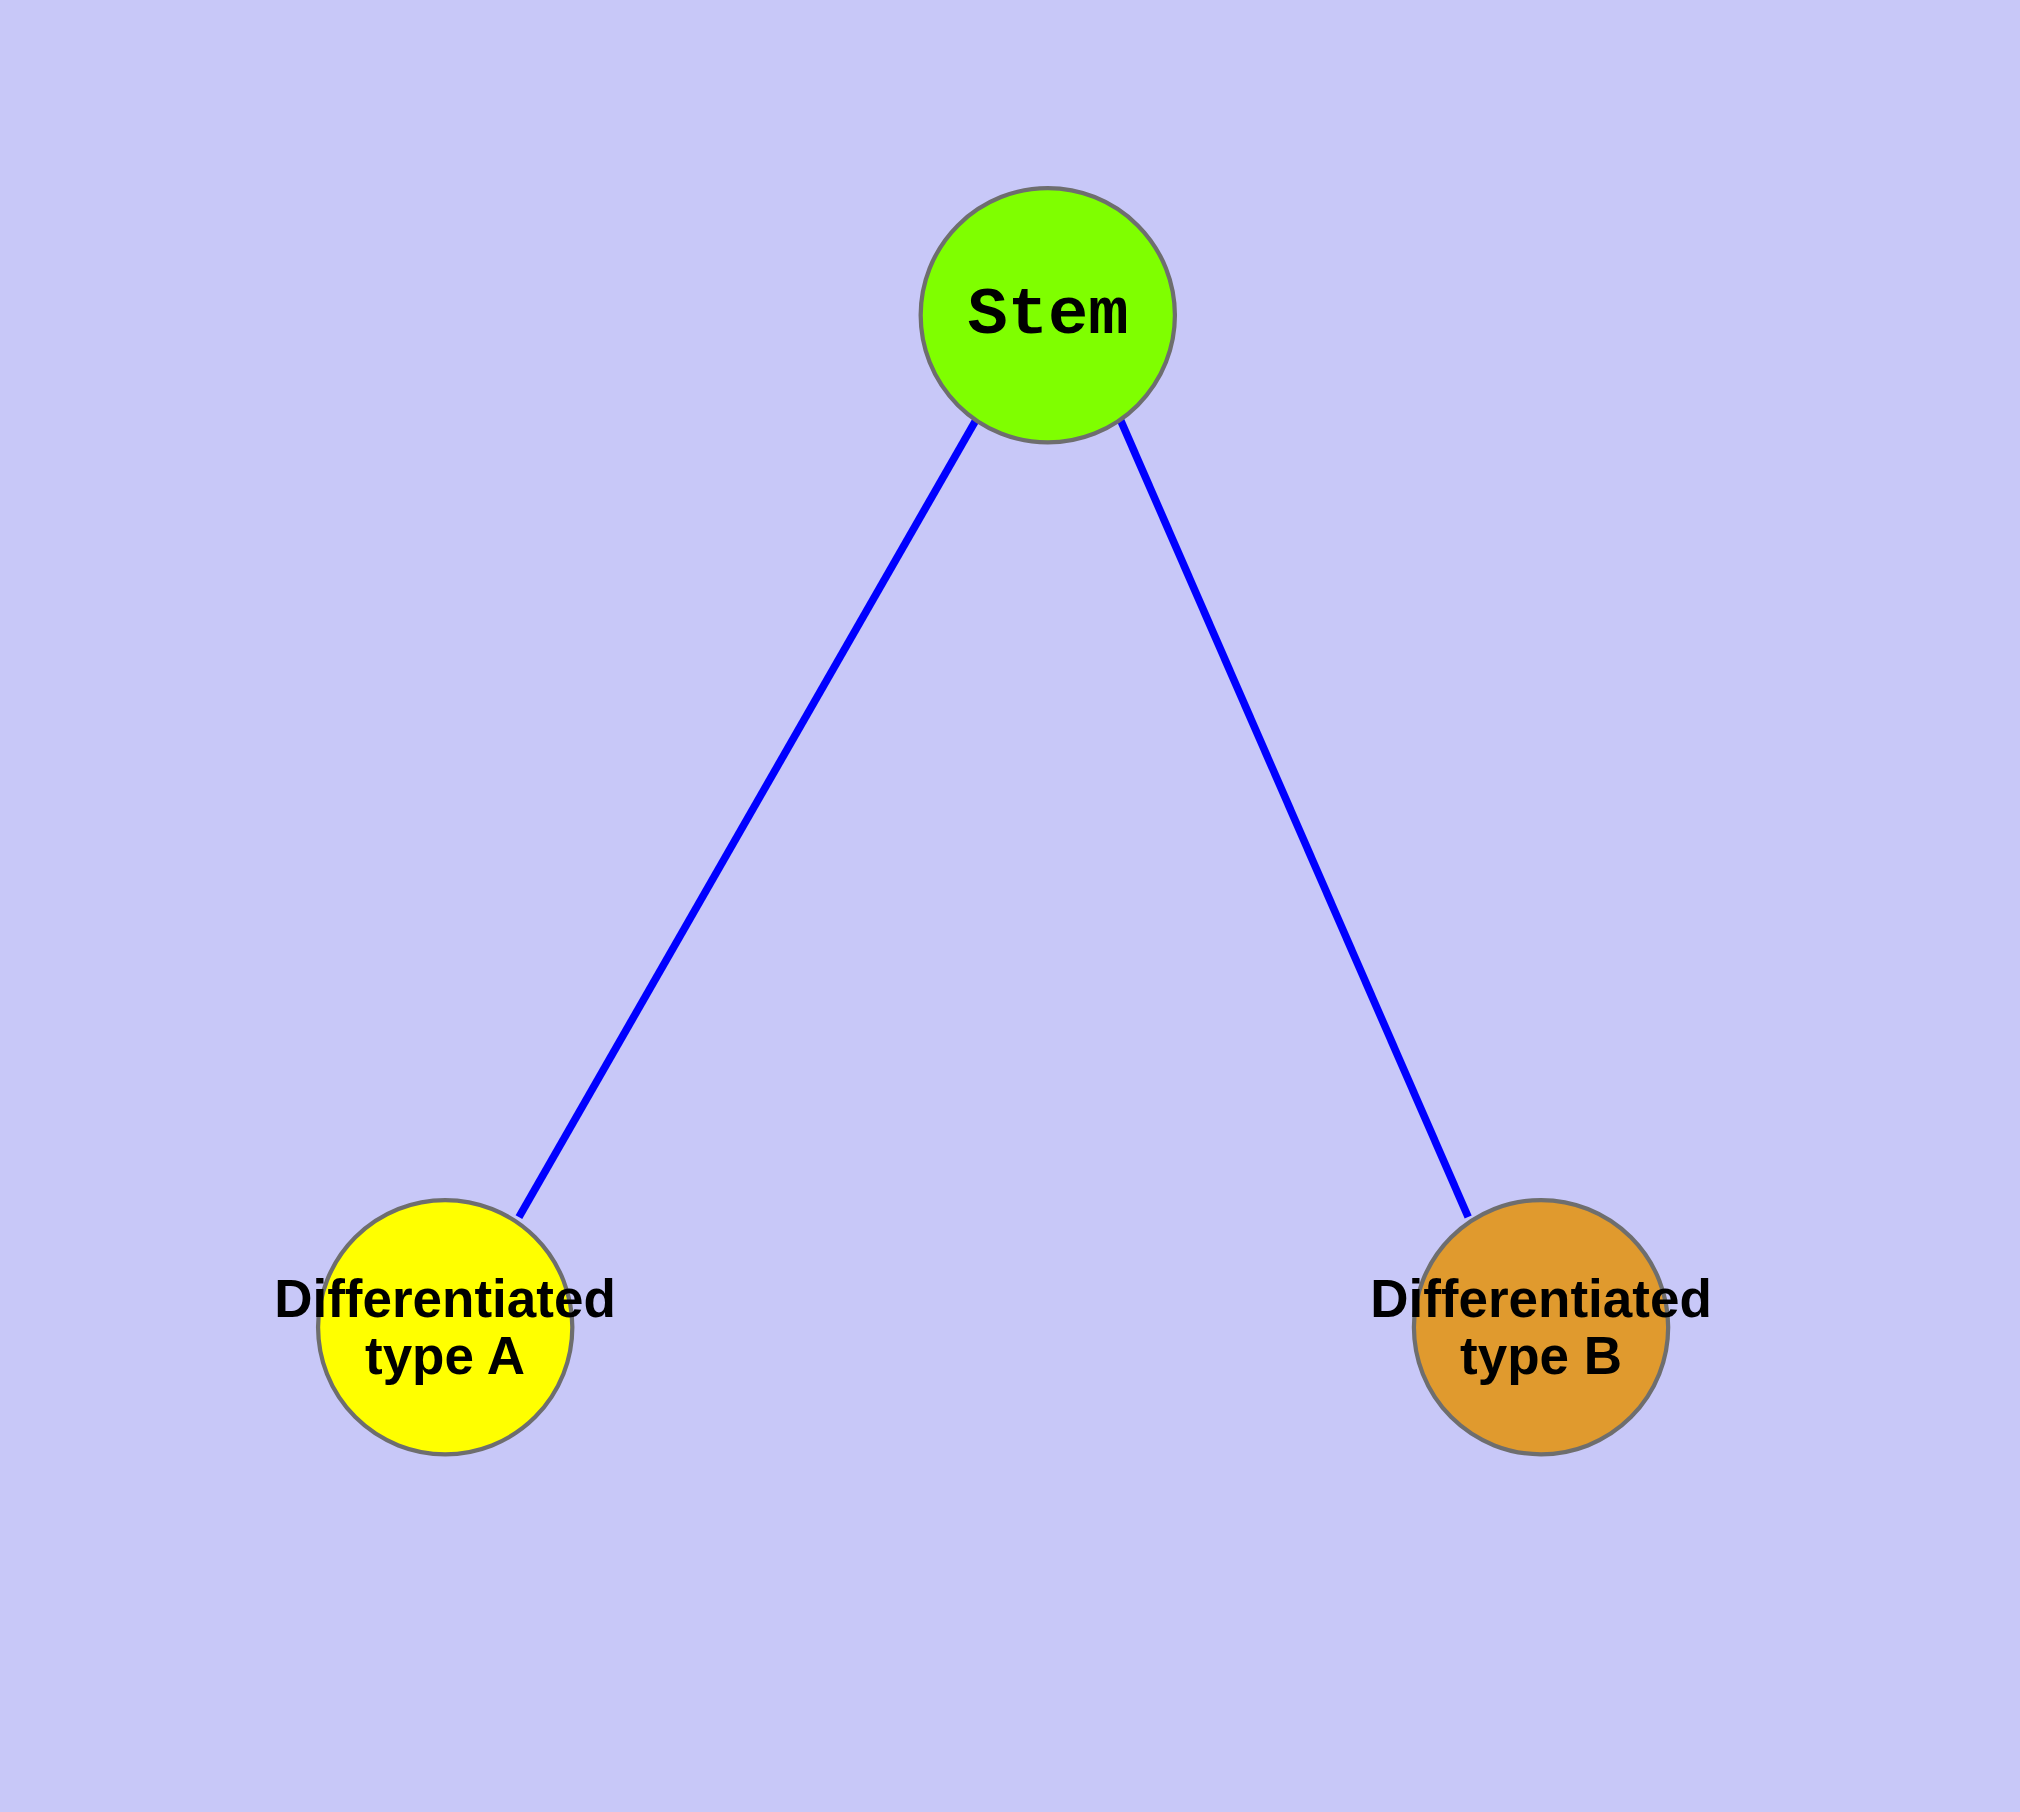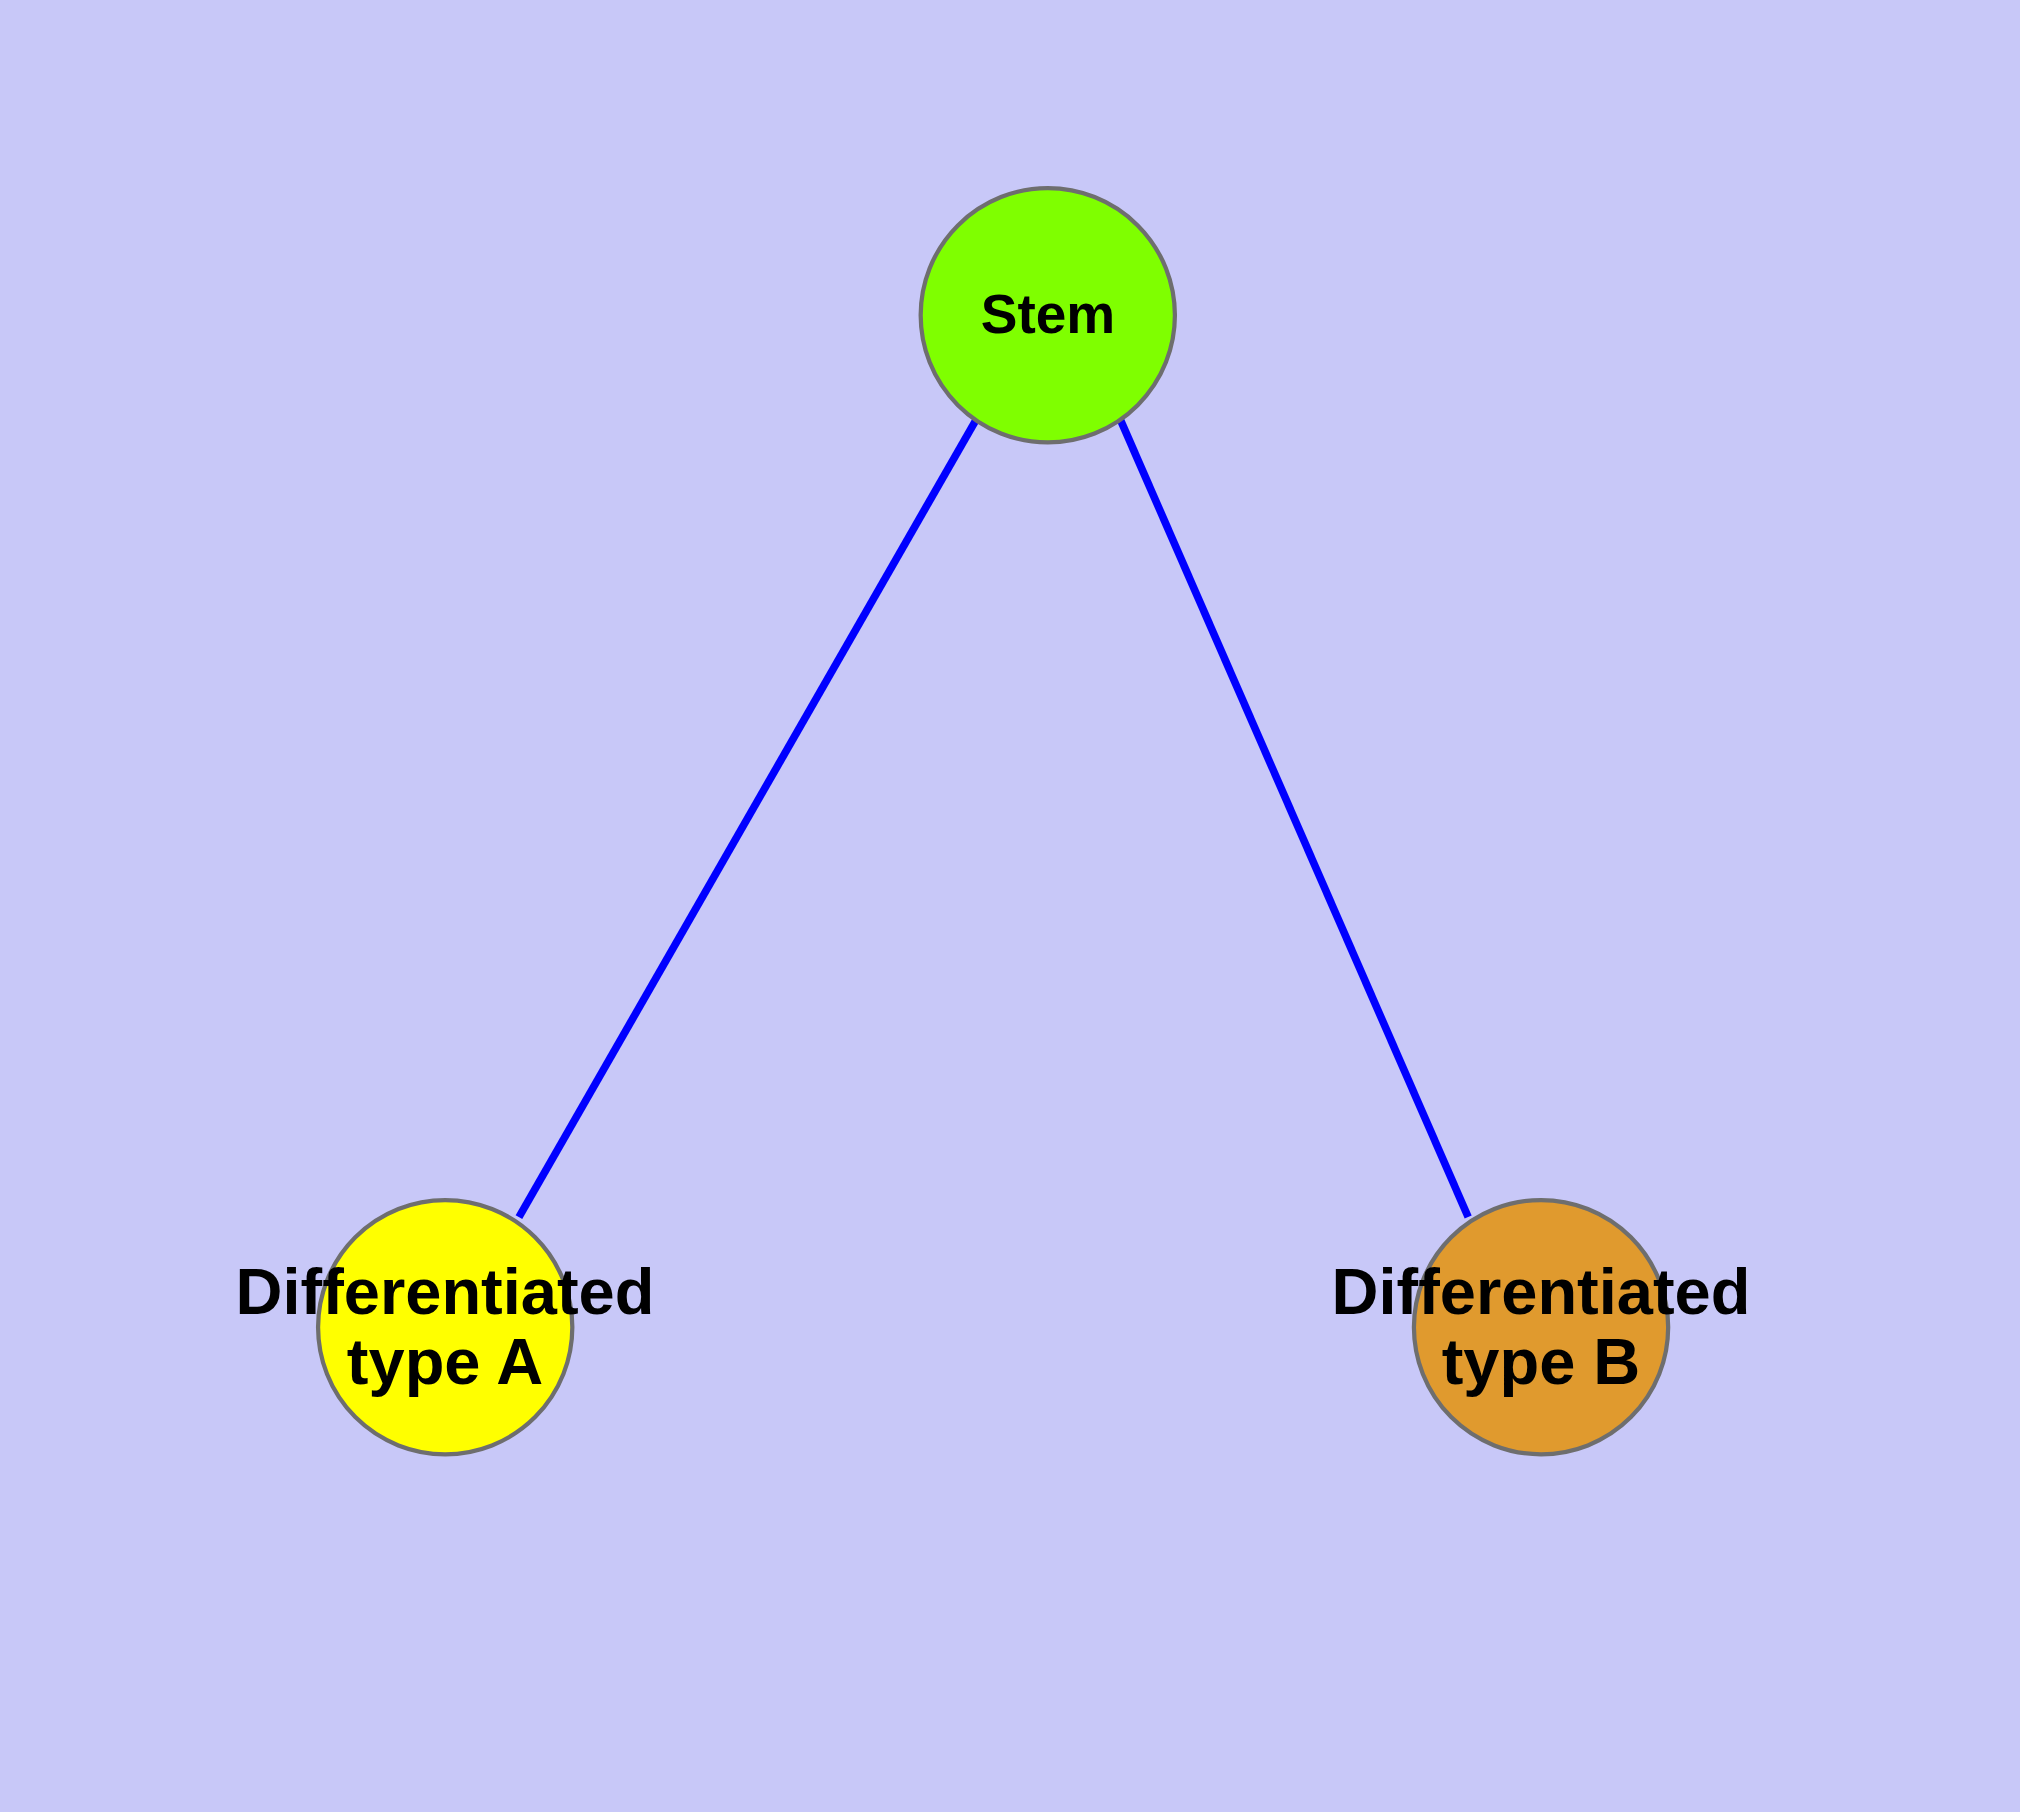--- a/index.html
+++ b/index.html
@@ -29,24 +29,25 @@
     color: #000000;
     font-family: "Liberation Sans", sans-serif;
     font-weight: bold;
     text-align: center;
     line-height: 1.08;
     white-space: pre;
     pointer-events: none;
     transform: translate(-50%, -50%);
   }
   .label-stem {
-    font-size: 55px;
+    font-size: 67px;
+    font-family: Liberation Mono, monospace;
   }
   .label-leaf {
-    font-size: 65px;
+    font-size: 53px;
   }
 </style>
 </head>
 <body>
 
 <div id="canvas" style="width: 2021px; height: 1812px; background: rgb(200, 200, 248);">
 
   <svg id="graph-svg" viewBox="0 0 2384 2138" xmlns="http://www.w3.org/2000/svg" style="width: 2021px; height: 1812px;">
 
     <g>

